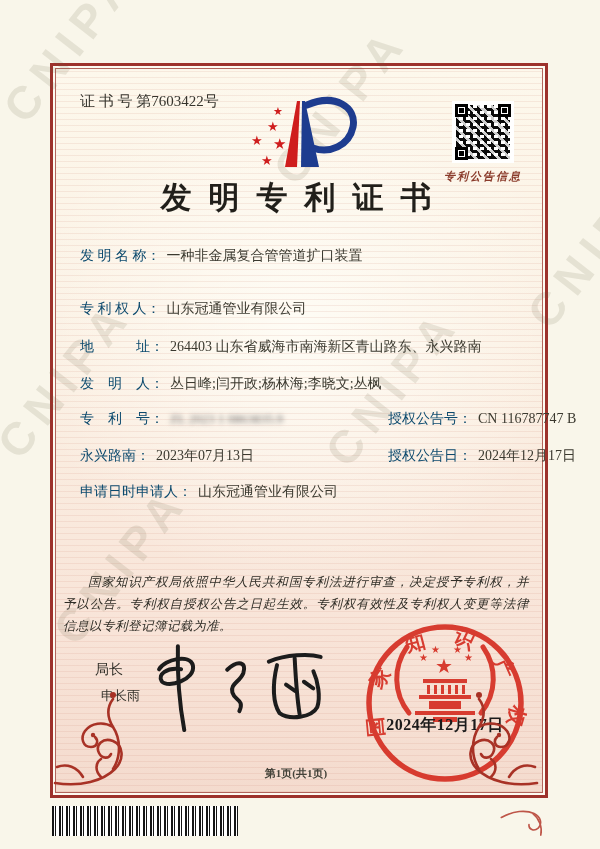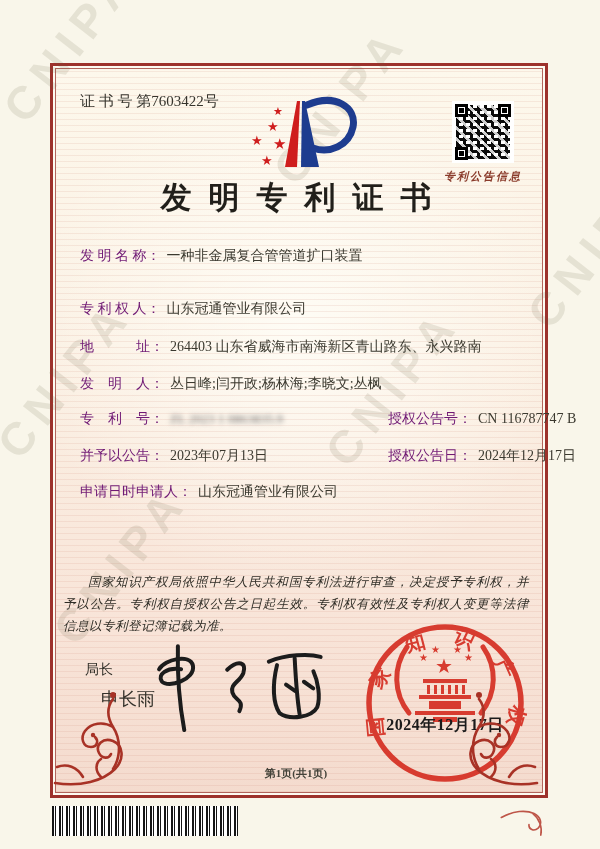--- a/index.html
+++ b/index.html
@@ -53,35 +53,35 @@
   .qr-caption{
     position:absolute;left:380px;top:106px;width:106px;text-align:center;
     font-size:11px;font-style:italic;font-weight:bold;letter-spacing:2px;color:#8a3b2b;
   }
   .title{
     position:absolute;left:0;top:114px;width:100%;text-align:center;
     font-size:31px;font-weight:bold;letter-spacing:17px;text-indent:17px;color:#211f1a;
   }
   
   .row{position:absolute;left:30px;width:440px;font-size:14px;color:#3b392f;white-space:nowrap;}
-  .row .lab{color:#701a75;}
+  .row .lab{color:#0c4a6e;}
   .row .val{margin-left:6px;}
   .pair2{position:absolute;left:285px;top:0;margin-left:23px;}
   .r1{top:184px}.r2{top:237px}.r3{top:275px}.r4{top:312px}
   .r5{top:347px}.r6{top:384px}.r7{top:420px}.r8{top:455px}
   .blurred{filter:blur(2.6px);color:#6f6f6f;font-size:13px;}
   
   .statement{
     position:absolute;left:13px;top:508px;width:466px;
     font-size:12.5px;font-style:italic;font-weight:500;line-height:22px;
     text-align:justify;text-indent:2em;letter-spacing:0.5px;color:#2f2d26;
   }
   
-  .sig-title{position:absolute;left:35px;top:598px;font-size:14px;color:#33312a;}
-  .sig-name {position:absolute;left:51px;top:624px;font-size:18px;color:#33312a;}
+  .sig-title{position:absolute;left:45px;top:598px;font-size:14px;color:#33312a;}
+  .sig-name {position:absolute;left:51px;top:624px;font-size:13px;color:#33312a;}
   .sig-hand{position:absolute;left:92px;top:572px;width:200px;height:100px;transform:rotate(-3deg);}
   
   .seal{position:absolute;left:313px;top:558px;width:164px;height:164px;opacity:0.94;}
   .seal-date{
     position:absolute;left:313px;top:652px;width:164px;text-align:center;
     font-size:16px;font-weight:bold;color:#1b1b1b;letter-spacing:0.5px;
   }
   
   .footer{position:absolute;left:0;top:703px;width:100%;text-align:center;font-size:11px;color:#45433a;font-weight:bold;}
   
@@ -150,21 +150,21 @@
   <div class="row r4">
     <span class="lab">发　明　人：</span><span class="val">丛日峰;闫开政;杨林海;李晓文;丛枫</span>
   </div>
   <div class="row r5">
     <span class="lab">专　利　号：</span><span class="val blurred">ZL 2023 1 0863835.9</span>
     <span class="pair2">
       <span class="lab">授权公告号：</span><span class="val">CN 116787747 B</span>
     </span>
   </div>
   <div class="row r6">
-    <span class="lab">并予以公告：</span><span class="val">2023年07月13日</span>
+    <span class="lab">永兴路南：</span><span class="val">2023年07月13日</span>
     <span class="pair2">
       <span class="lab">授权公告日：</span><span class="val">2024年12月17日</span>
     </span>
   </div>
   <div class="row r7">
     <span class="lab">申请日时申请人：</span><span class="val">山东冠通管业有限公司</span>
   </div>
 
   <div class="statement">国家知识产权局依照中华人民共和国专利法进行审查，决定授予专利权，并予以公告。专利权自授权公告之日起生效。专利权有效性及专利权人变更等法律信息以专利登记簿记载为准。</div>
 

